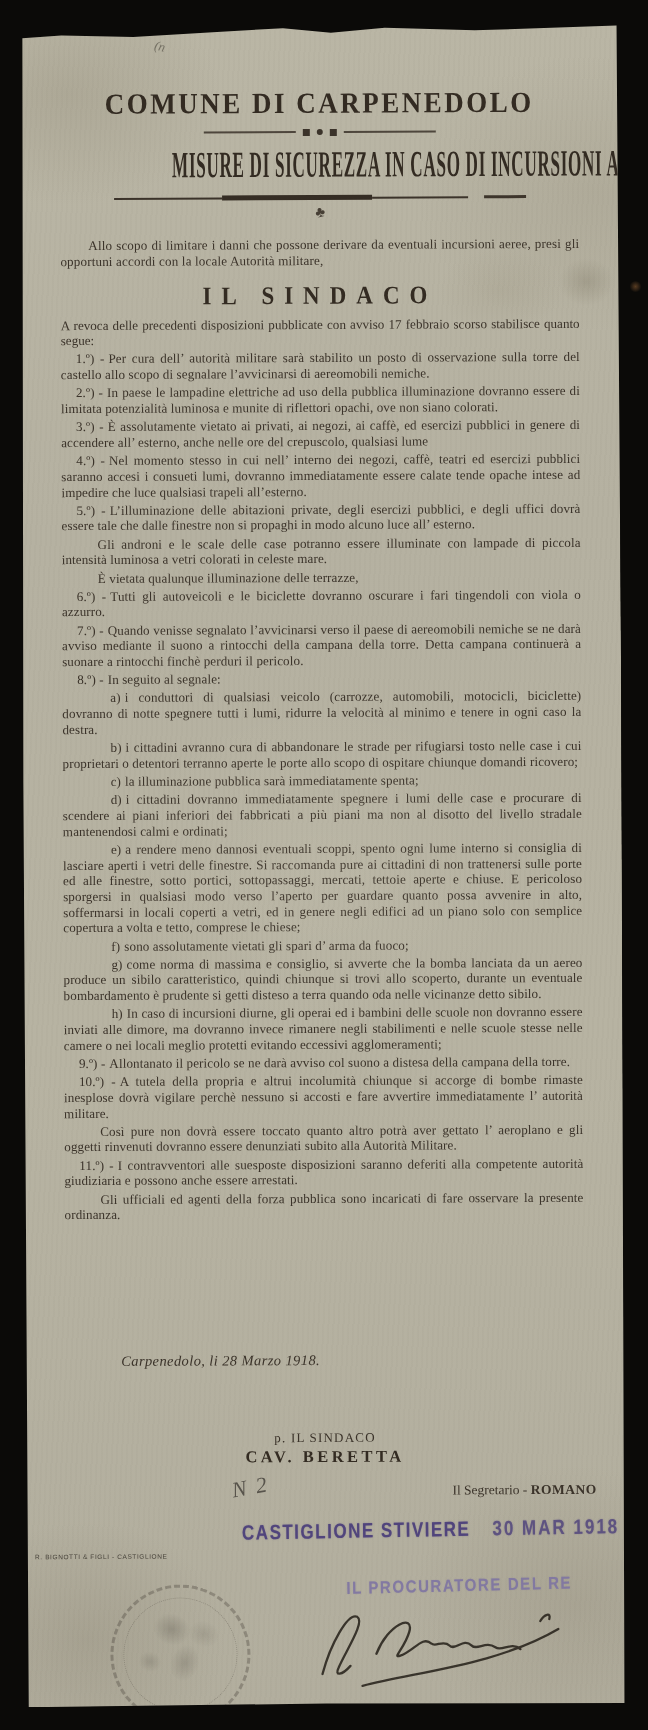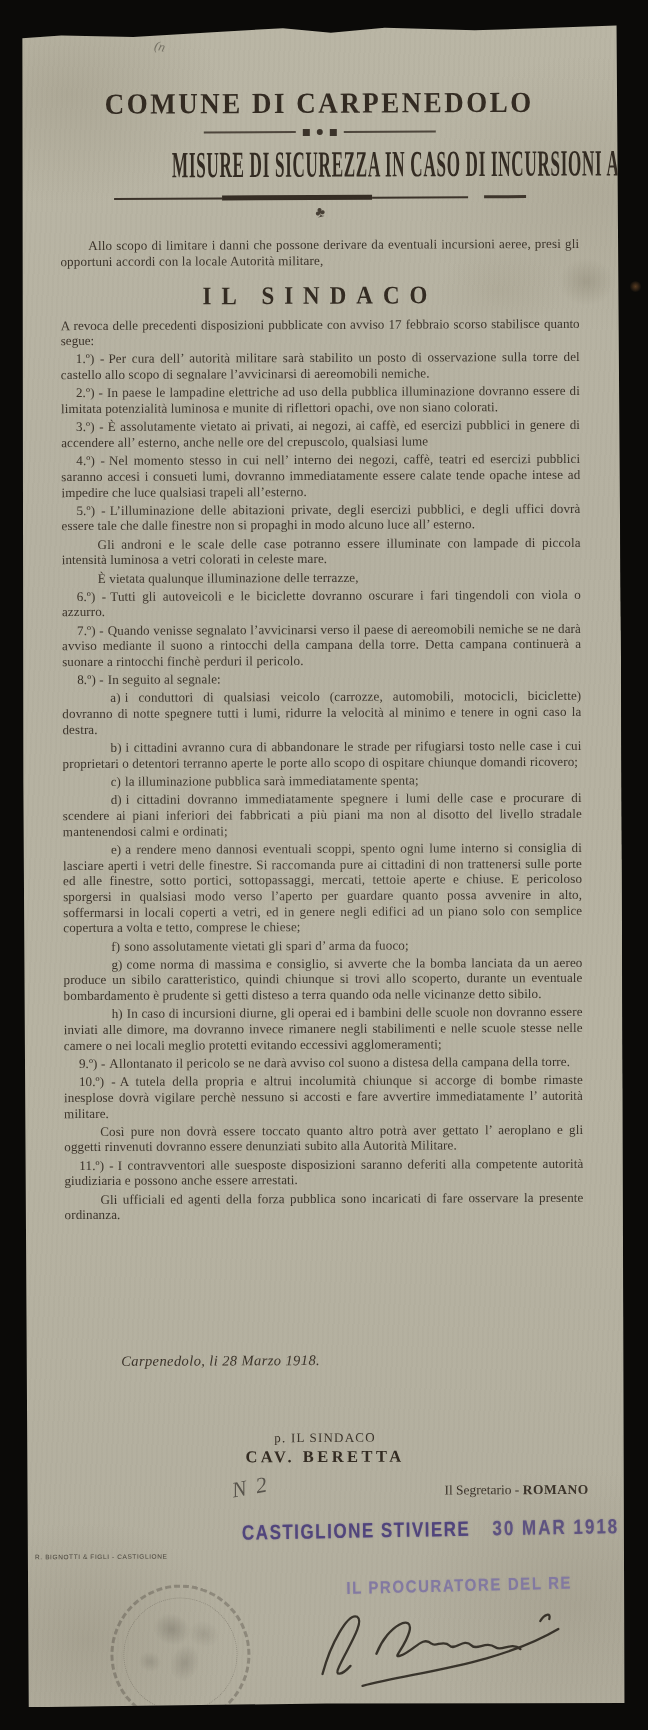--- a/index.html
+++ b/index.html
@@ -83,21 +83,21 @@
     position:absolute;left:96px;top:1326px;
     font-style:italic;font-size:14.5px;color:#3b332a;letter-spacing:.4px;
   }
   .per-sindaco{position:absolute;left:0;right:0;top:1404px;text-align:center;font-size:13px;letter-spacing:1.2px;color:#3b332a;}
   .mayor{position:absolute;left:0;right:0;top:1421px;text-align:center;font-size:16.5px;font-weight:bold;letter-spacing:3.5px;color:#332b22;}
   .hand-number{
     position:absolute;left:206px;top:1448px;
     font-style:italic;font-size:22px;color:rgba(58,54,48,.75);
     transform:rotate(-10deg);letter-spacing:2px;
   }
-  .secretary{position:absolute;right:36px;top:1457px;font-size:13.5px;color:#3b332a;}
+  .secretary{position:absolute;right:28px;top:1457px;font-size:13.5px;color:#3b332a;}
   .secretary b{letter-spacing:.5px;}
   
   .stamp-cast{
     position:absolute;left:216px;top:1495px;
     font-family:"Liberation Sans",sans-serif;font-weight:bold;font-size:17px;
     letter-spacing:1.5px;color:rgba(74,62,122,0.88);
     transform:scaleY(1.22) rotate(-0.6deg);transform-origin:left top;
     text-shadow:0 0 1.2px rgba(74,62,122,0.55);
     white-space:nowrap;
   }

